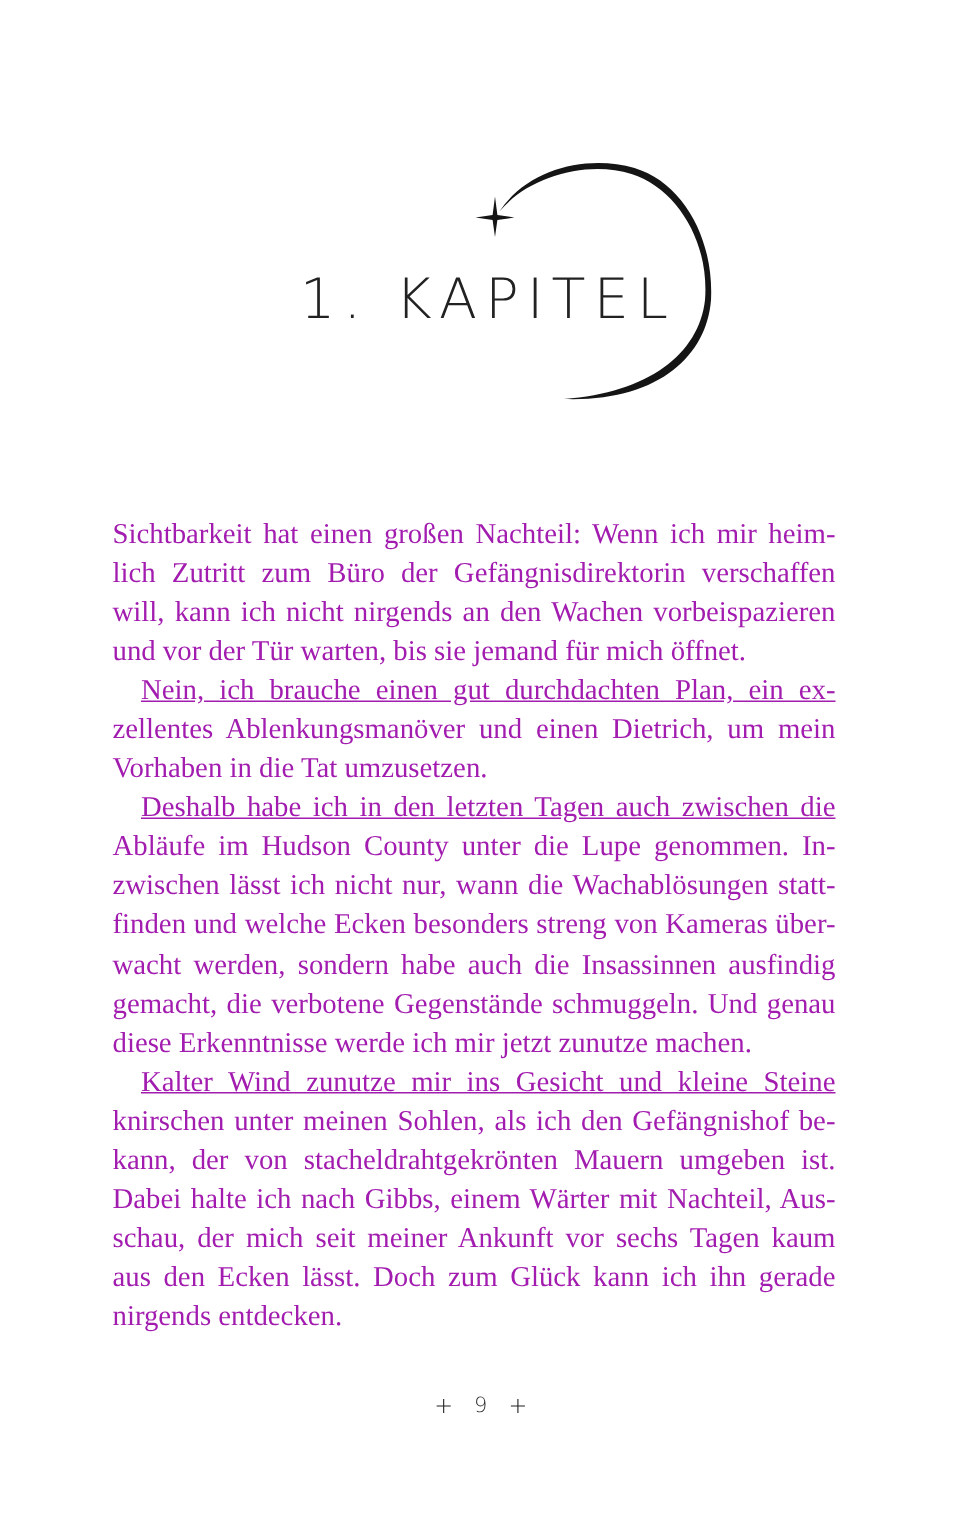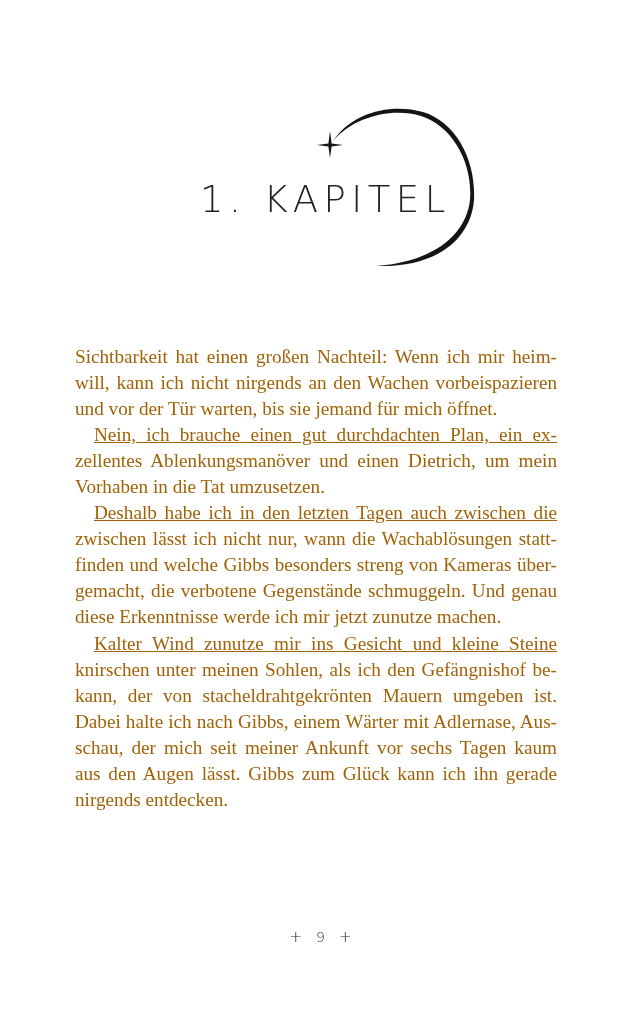--- a/index.html
+++ b/index.html
@@ -40,21 +40,21 @@
       -webkit-text-stroke: 0px;
     }
     .body-text {
       position: absolute;
       left: 75px;
       top: 344px;
       width: 482px;
       font-family: "Liberation Serif", "DejaVu Serif", serif;
       font-size: 19.2px;
       line-height: 26.05px;
-      color: #a16207;
+      color: #a21caf;
       text-align: justify;
       hyphens: none;
     }
     .line {
       display: block;
       text-align: justify;
       text-align-last: justify;
       white-space: nowrap;
       height: 26.05px;
       overflow: visible;
@@ -101,36 +101,39 @@
              C 473 162, 452 126, 421 116
              C 392 107, 353 117, 333 141 Z" fill="#151515"></path>
 
     <path d="M 330 131 L 331.6 143.4 L 343 145 L 331.6 146.6 L 330 158 L 328.4 146.6 L 317 145 L 328.4 143.4 Z" fill="#151515"></path>
   </svg>
 
   <div class="chapter-title">1. KAPITEL</div>
 
   <div class="body-text" id="body-text">
       <span class="line">Sichtbarkeit hat einen großen Nachteil: Wenn ich mir heim-</span>
+      <span class="line">lich Zutritt zum Büro der Gefängnisdirektorin verschaffen</span>
       <span class="line">will, kann ich nicht nirgends an den Wachen vorbeispazieren</span>
       <span class="line last">und vor der Tür warten, bis sie jemand für mich öffnet.</span>
       <span class="line indent">Nein, ich brauche einen gut durchdachten Plan, ein ex-</span>
       <span class="line">zellentes Ablenkungsmanöver und einen Dietrich, um mein</span>
       <span class="line last">Vorhaben in die Tat umzusetzen.</span>
       <span class="line indent">Deshalb habe ich in den letzten Tagen auch zwischen die</span>
+      <span class="line">Abläufe im Hudson County unter die Lupe genommen. In-</span>
       <span class="line">zwischen lässt ich nicht nur, wann die Wachablösungen statt-</span>
-      <span class="line">finden und welche Gibbs besonders streng von Kameras über-</span>
+      <span class="line">finden und welche Ecken besonders streng von Kameras über-</span>
+      <span class="line">wacht werden, sondern habe auch die Insassinnen ausfindig</span>
       <span class="line">gemacht, die verbotene Gegenstände schmuggeln. Und genau</span>
       <span class="line last">diese Erkenntnisse werde ich mir jetzt zunutze machen.</span>
       <span class="line indent">Kalter Wind zunutze mir ins Gesicht und kleine Steine</span>
       <span class="line">knirschen unter meinen Sohlen, als ich den Gefängnishof be-</span>
       <span class="line">kann, der von stacheldrahtgekrönten Mauern umgeben ist.</span>
-      <span class="line">Dabei halte ich nach Gibbs, einem Wärter mit Adlernase, Aus-</span>
+      <span class="line">Dabei halte ich nach Gibbs, einem Wärter mit Nachteil, Aus-</span>
       <span class="line">schau, der mich seit meiner Ankunft vor sechs Tagen kaum</span>
-      <span class="line">aus den Augen lässt. Gibbs zum Glück kann ich ihn gerade</span>
+      <span class="line">aus den Ecken lässt. Doch zum Glück kann ich ihn gerade</span>
       <span class="line last">nirgends entdecken.</span>
     </div>
 
   <div class="footer">
     <span class="plus">+</span>
     <span>9</span>
     <span class="plus">+</span>
   </div>
 
 </div>

